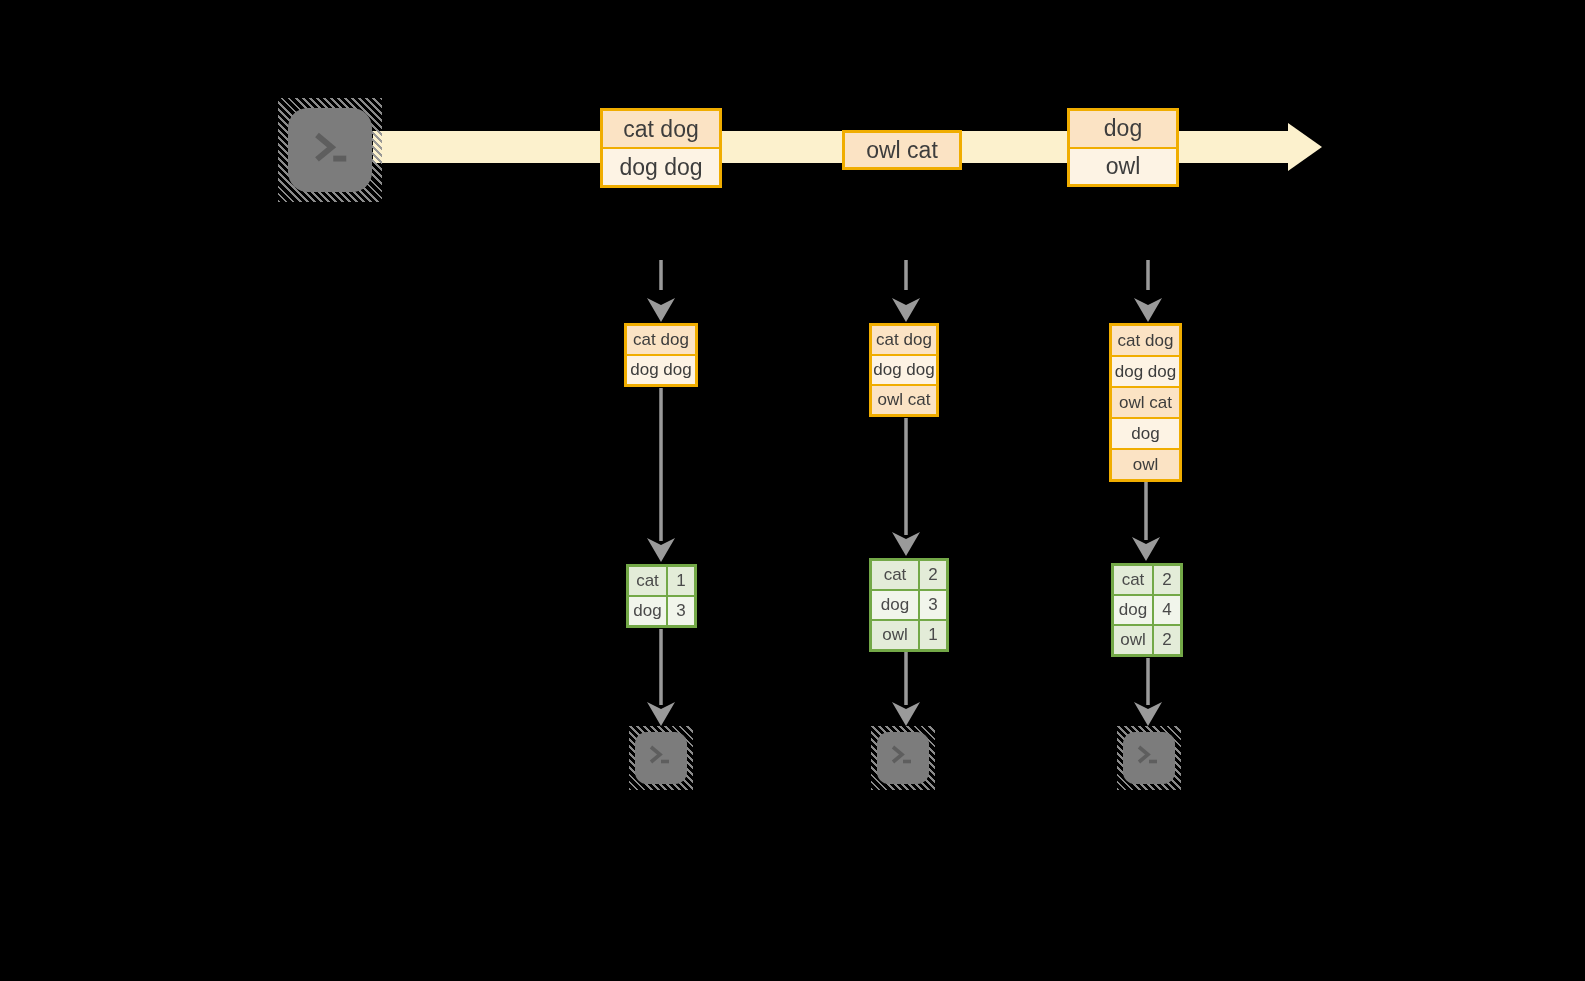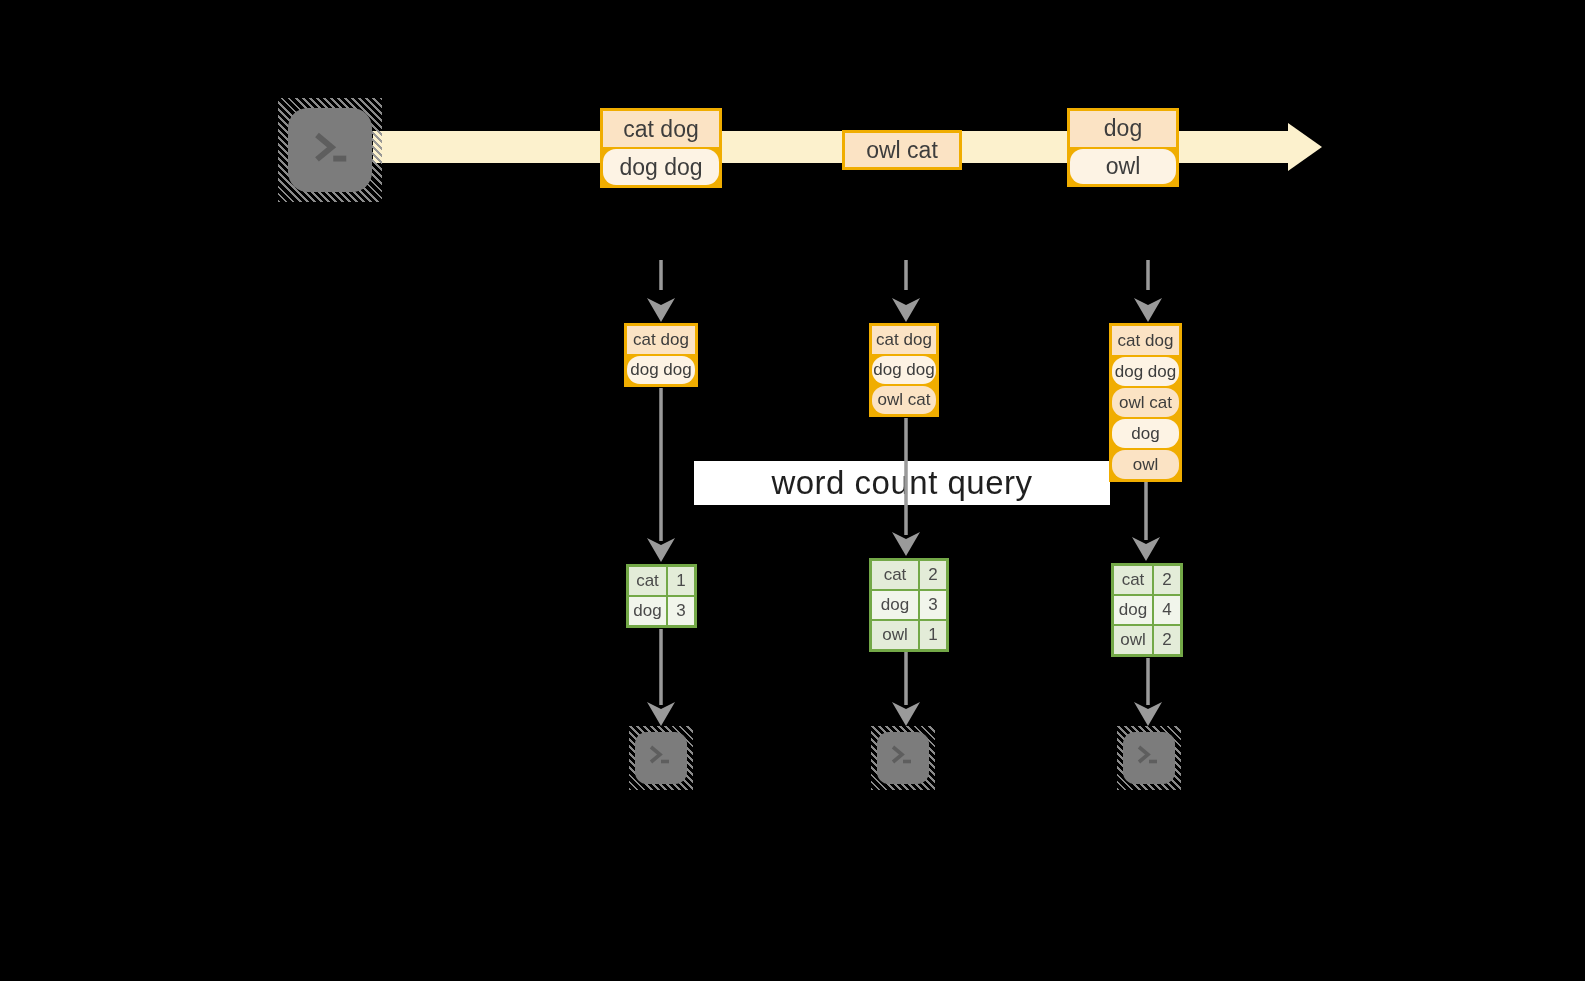--- a/index.html
+++ b/index.html
@@ -20,21 +20,21 @@
   .term-lg .term-inner{inset:10px;border-radius:20px;}
   .term-sm .term-inner{inset:6px;border-radius:12px;}
   .term-glyph{position:absolute;}
   .term-lg .term-glyph{left:16px;top:14px;width:52px;height:52px;}
   .term-sm .term-glyph{left:8px;top:7px;width:32px;height:32px;}
 
   
   .obox{position:absolute;border:3px solid #f0ad00;box-sizing:border-box;background:#f0ad00;}
   .ocell{display:flex;align-items:center;justify-content:center;
          color:#3d3d3d;white-space:nowrap;}
-  .ocell + .ocell{margin-top:2px;border-radius:13px;}
+  .ocell + .ocell{margin-top:2px;}
   .ocell.dark{background:#fbe3c4;}
   .ocell.light{background:#fdf3e4;}
   .ocell.big{height:36px;font-size:23px;}
   .ocell.mid{height:34px;font-size:23px;}
   .ocell.b3{height:35.5px;font-size:23px;}
   .ocell.small{height:28px;font-size:17px;}
   .ocell.small5{height:29px;font-size:17px;}
 
   
   .query-label{position:absolute;left:694px;top:461px;width:416px;height:44px;
@@ -77,21 +77,20 @@
     <div class="ocell light big">dog dog</div>
   </div>
   <div class="obox" style="left:842px;top:130px;width:120px;">
     <div class="ocell dark mid">owl cat</div>
   </div>
   <div class="obox" style="left:1067px;top:108px;width:112px;">
     <div class="ocell dark b3">dog</div>
     <div class="ocell light b3">owl</div>
   </div>
 
-  <div class="query-label">word count query</div>
 
   <svg class="arrows" width="1585" height="981" viewBox="0 0 1585 981">
 
     <g stroke="#9a9a9a" fill="#9a9a9a">
       <line x1="661" y1="260" x2="661" y2="296" stroke-width="3.5" stroke-dasharray="30 40"></line>
       <polygon points="647,298 661,322 675,298 661,305" stroke="none"></polygon>
     </g>
     <g stroke="#9a9a9a" fill="#9a9a9a">
       <line x1="906" y1="260" x2="906" y2="296" stroke-width="3.5" stroke-dasharray="30 40"></line>
       <polygon points="892,298 906,322 920,298 906,305" stroke="none"></polygon>

